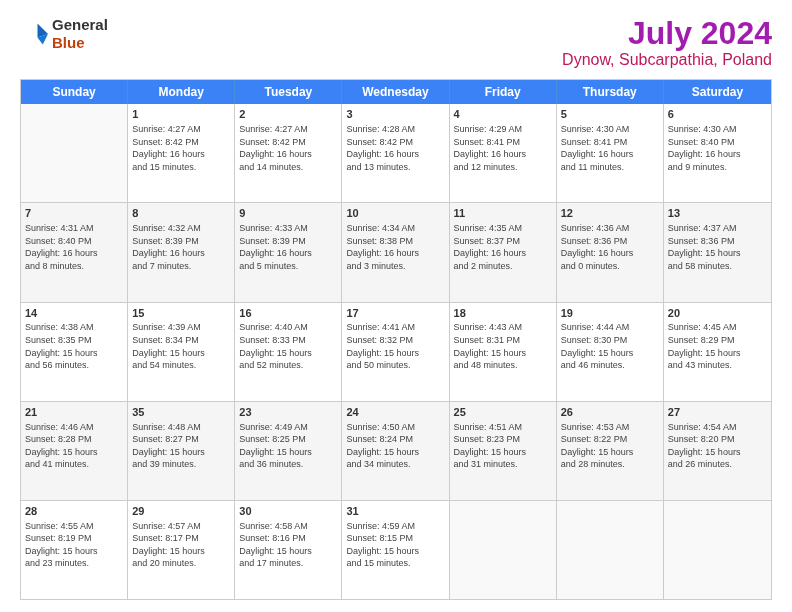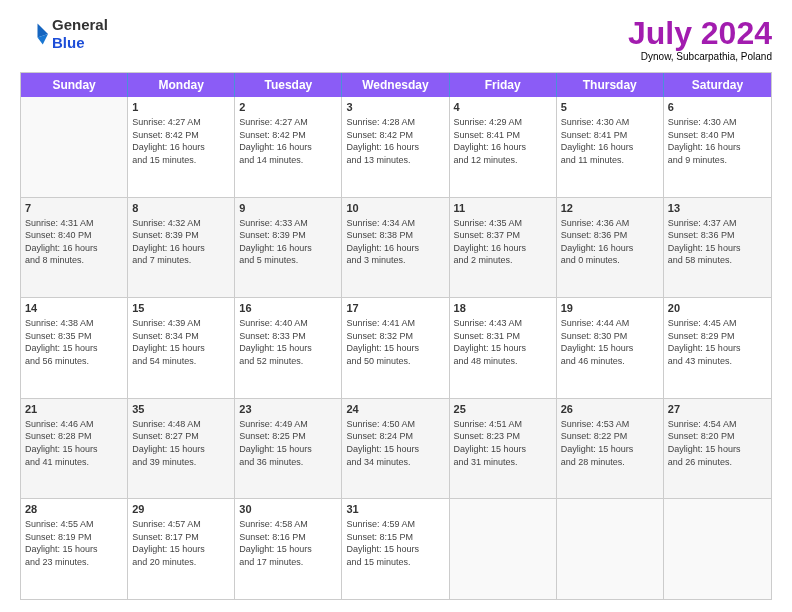--- a/index.html
+++ b/index.html
@@ -27,48 +27,48 @@
       display: flex;
       align-items: center;
       gap: 4px;
     }
     .logo-text {
       font-size: 15px;
       font-weight: bold;
       line-height: 1.2;
     }
     .logo-general { color: #333; }
-    .logo-blue { color: #1d4ed8; }
+    .logo-blue { color: #c2410c; }
     .logo-icon {
       width: 28px;
       height: 28px;
     }
     .title-block {
       text-align: right;
     }
     .month-title {
       font-size: 32px;
       font-weight: bold;
       color: #a21caf;
       line-height: 1.1;
     }
     .subtitle {
-      font-size: 10px;
-      color: #000000;
+      font-size: 16px;
+      color: #be185d;
     }
     .calendar {
       flex: 1;
       display: flex;
       flex-direction: column;
       border: 1px solid #ccc;
     }
     .cal-header {
       display: grid;
       grid-template-columns: repeat(7, 1fr);
-      background: #8b5cf6;
+      background: #3b82f6;
     }
     .cal-header-cell {
       color: #fff;
       font-size: 12px;
       font-weight: bold;
       text-align: center;
       padding: 5px 2px;
       border-right: 1px solid #4a90d9;
     }
     .cal-header-cell:last-child { border-right: none; }

